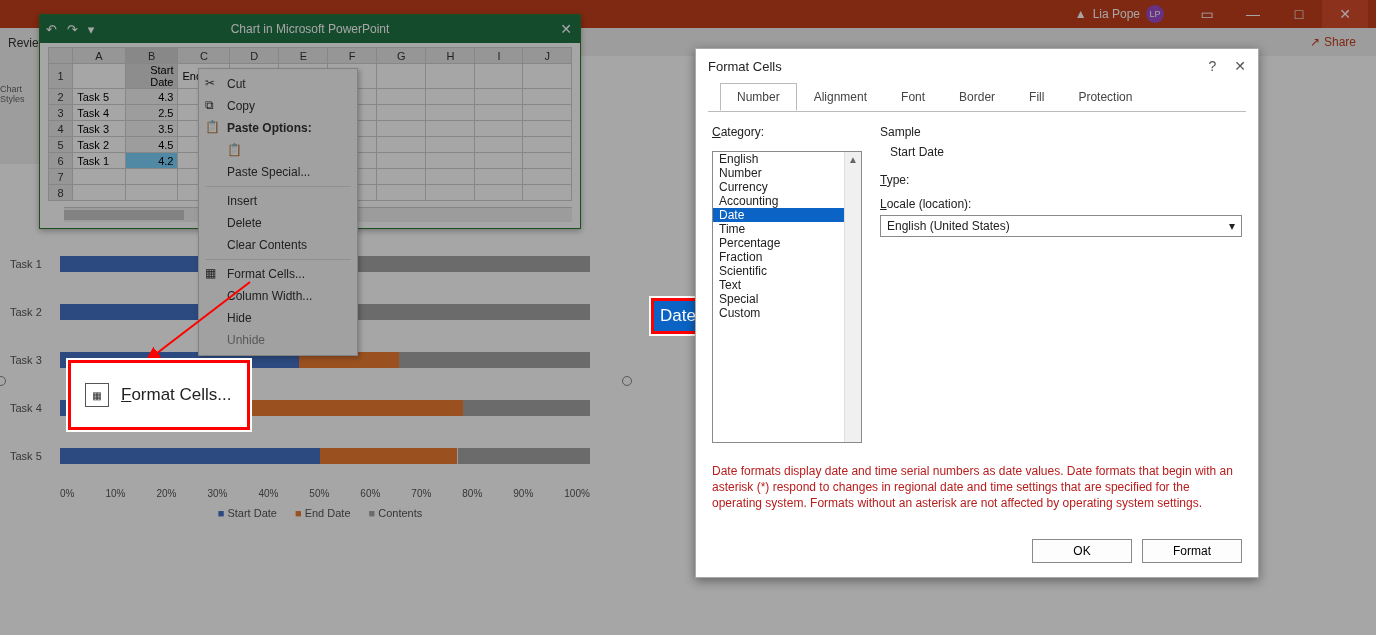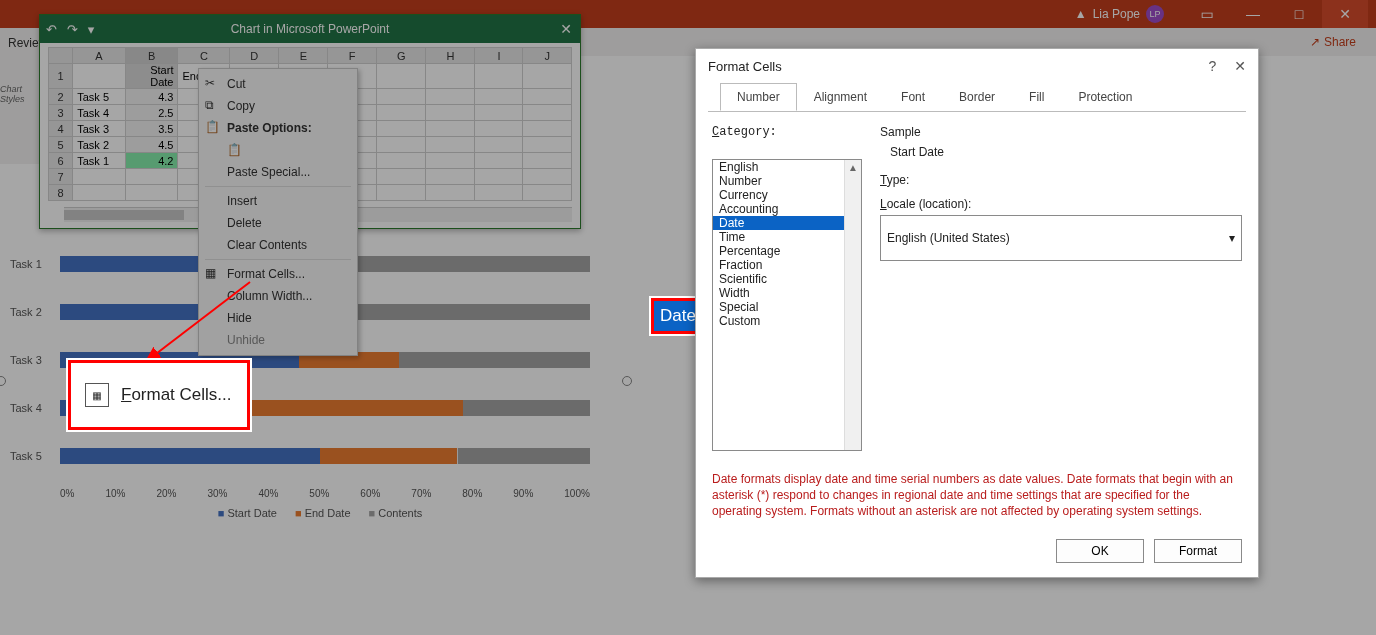--- a/index.html
+++ b/index.html
@@ -48,21 +48,21 @@
   .pp-ribbon .share { color:#c43e1c; font-size:12px; display:flex; align-items:center; gap:4px; }
   
   .left-ribbon {
     position:absolute; left:0; top:28px; width:42px; height:130px;
     background:#f3f2f1; z-index:1;
     font-size:10px; color:#666;
     display:flex; flex-direction:column; align-items:center;
     padding-top:6px;
   }
   .left-ribbon .tablabel { position:absolute; top:8px; left:8px; font-size:12px; color:#333; }
-  .left-ribbon .cs { margin-top:50px; writing-mode: horizontal-tb; font-size:9px; color:#666;font-style:italic;}
+  .left-ribbon .cs { margin-top:50px; writing-mode: horizontal-tb; font-size:9px; color:#666;}
   
   .chart-area {
     position:absolute;
     left:0; top:230px;
     width:620px; height:360px;
     background:#fff;
     z-index:2;
     padding: 10px 10px 0 10px;
   }
   .chart-area .handle {
@@ -209,21 +209,21 @@
     border-bottom-color:#fff;
     background:#fff;
   }
   .fc-dialog .tabline { border-bottom:1px solid #bbb; margin:0 12px -1px 12px;}
   .fc-dialog .body {
     padding:14px 16px 0 16px;
     display:flex; gap:18px;
     font-size:12px;
   }
   .fc-dialog .catcol { width:150px;}
-  .fc-dialog .catlabel { margin-bottom:20px;font-family:Liberation Mono, monospace;}
+  .fc-dialog .catlabel { margin-bottom:12px;}
   .fc-dialog .catlist {
     border:1px solid #8a8a8a;
     height:290px;
     position:relative;
     overflow:hidden;
   }
   .fc-dialog .catlist .scroll {
     position:absolute; right:0; top:0; bottom:0; width:16px;
     background:#f0f0f0; border-left:1px solid #ddd;
   }
@@ -245,36 +245,36 @@
     background:#f0f0f0; border-left:1px solid #ddd;
   }
   .fc-dialog .typelist .scroll .thumb { position:absolute; top:16px; left:2px; right:2px; height:30px; background:#c0c0c0;}
   .fc-dialog .typelist .item { padding:0 6px; height:14px; line-height:14px;}
   .fc-dialog .typelist .item.sel { background:#0b63c5; color:#fff;}
   .fc-dialog .locale-lbl { margin-top:10px; margin-bottom:4px;}
   .fc-dialog .locale-box {
     border:1px solid #8a8a8a;
     height:20px;
     display:flex; align-items:center; justify-content:space-between;
-    padding:12px 6px;
+    padding:0 6px;
   }
   .fc-dialog .info {
     clear:both;
     padding:20px 16px 0 16px;
     font-size:12px;
     color:#b91c1c;
     line-height:1.35;
   }
   .fc-dialog .buttons {
     position:absolute;
     right:16px; bottom:14px;
     display:flex; gap:10px;
   }
   .fc-dialog .buttons button {
-    width:88px; height:24px;
+    width:100px; height:24px;
     background:#fdfdfd;
     border:1px solid #8a8a8a;
     font-size:12px;
   }
   .u { text-decoration: underline; }
 </style>
 </head>
 <body>
 
 <div class="pp-titlebar">
@@ -453,21 +453,21 @@
             <td></td>
             <td></td>
             <td></td>
             <td></td>
             <td></td>
             <td></td>
           </tr>
           <tr>
             <td class="rownum">6</td>
             <td>Task 1</td>
-            <td class="num" style="background:#86efac">4.2</td>
+            <td class="num" style="background:#7dd3fc">4.2</td>
             <td></td>
             <td></td>
             <td></td>
             <td></td>
             <td></td>
             <td></td>
             <td></td>
             <td></td>
           </tr>
           <tr>
@@ -583,21 +583,21 @@
       <div class="catlist" id="catlist">
         <div class="item">English</div>
           <div class="item">Number</div>
           <div class="item">Currency</div>
           <div class="item">Accounting</div>
           <div class="item sel">Date</div>
           <div class="item">Time</div>
           <div class="item">Percentage</div>
           <div class="item">Fraction</div>
           <div class="item">Scientific</div>
-          <div class="item">Width</div>
+          <div class="item">Text</div>
           <div class="item">Special</div>
           <div class="item">Custom</div>
           <div class="scroll">
           <div class="arr">▲</div>
         </div>
       </div>
     </div>
     <div class="rightcol">
       <div class="sample-lbl">Sample</div>
       <div class="sample-box">Start Date</div>

